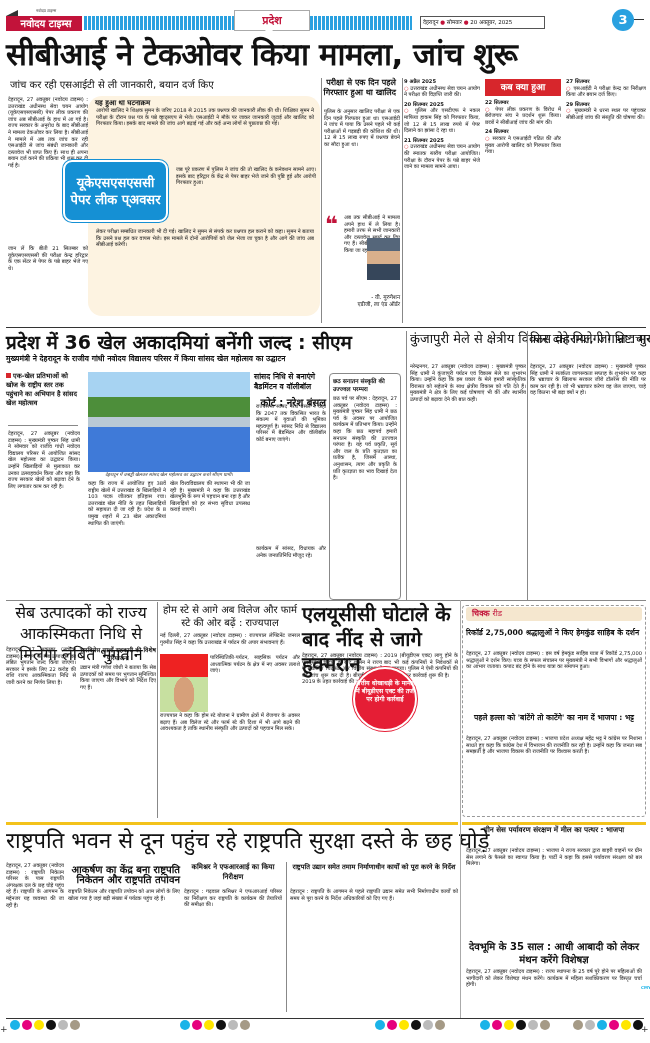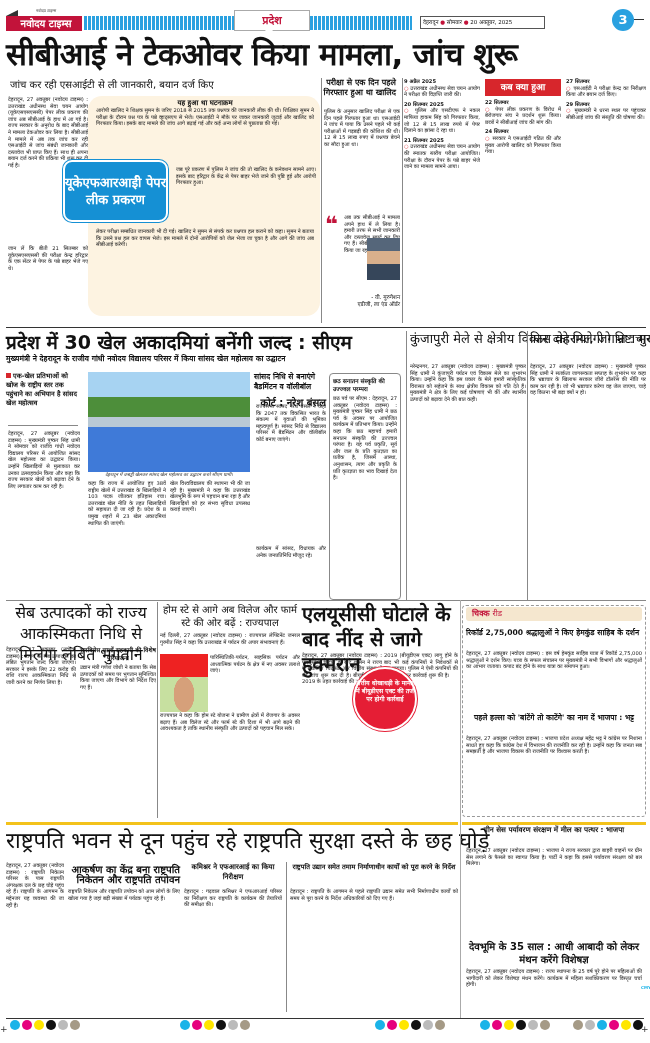--- a/index.html
+++ b/index.html
@@ -21,21 +21,21 @@
 #dateline{left:420px;top:16px;width:125px;height:13px;border:1px solid #555;font-size:5.5px;line-height:11px;padding-left:2px;color:#111;white-space:nowrap;overflow:hidden}
 #dateline .dot{color:#c2133a}
 #page-badge{left:612px;top:9px;width:22px;height:22px;border-radius:50%;background:#2aa1e0;color:#fff;font-weight:bold;font-size:13px;line-height:22px;text-align:center}
 #page-tick{left:634px;top:19px;width:10px;height:1px;background:#333}
 
 #lead-head{left:6px;top:35px;width:640px;font-size:31px;line-height:38px;font-weight:bold;letter-spacing:-0.5px;white-space:nowrap}
 #lead-sub{left:10px;top:76px;width:320px;font-size:10px;line-height:18px;white-space:nowrap}
 #lead-col1{left:8px;top:96px;width:80px;height:210px}
 #lead-col1-b{left:8px;top:245px;width:80px;height:62px}
 #box-bg{left:88px;top:96px;width:232px;height:220px;background:#fdf3e1;border-radius:14px}
-#box-title{left:95px;top:98px;width:220px;text-align:center;font-size:7px;font-weight:bold;color:#111}
+#box-title{left:95px;top:98px;width:220px;font-size:7px;font-weight:bold;color:#111}
 #box-text1{left:96px;top:107px;width:218px;height:60px}
 #box-text2{left:176px;top:166px;width:140px;height:62px}
 #box-text3{left:96px;top:228px;width:218px;height:82px}
 #uksssc{left:63px;top:160px;width:105px;height:62px;background:#1590d4;border-radius:9px;border:2px solid #fff;color:#fff;font-size:13px;line-height:17px;font-weight:bold;text-align:center;padding-top:12px;box-shadow:0 0 0 1px #1590d4}
 
 #col2-head{left:323px;top:78px;width:73px;text-align:right;font-size:8px;line-height:10px;font-weight:bold}
 #col2-text{left:324px;top:108px;width:76px;height:98px}
 #quote-mark{left:325px;top:214px;font-size:22px;color:#c2133a;font-weight:bold;line-height:22px}
 #quote-text{left:344px;top:214px;width:56px;height:70px}
 #photo-officer{left:367px;top:238px;width:33px;height:42px;background:linear-gradient(180deg,#55667a 0 30%,#d9b08c 30% 62%,#36465a 62%)}
@@ -138,21 +138,21 @@
 
 <div id="lead-head" class="abs">सीबीआई ने टेकओवर किया मामला, जांच शुरू</div>
 <div id="lead-sub" class="abs">जांच कर रही एसआईटी से ली जानकारी, बयान दर्ज किए</div>
 <div id="lead-col1" class="abs bodytext">देहरादून, 27 अक्तूबर (नवोदय टाइम्स) : उत्तराखंड अधीनस्थ सेवा चयन आयोग (यूकेएसएसएससी) पेपर लीक प्रकरण की जांच अब सीबीआई के हाथ में आ गई है। राज्य सरकार के अनुरोध के बाद सीबीआई ने मामला टेकओवर कर लिया है। सीबीआई ने मामले में अब तक जांच कर रही एसआईटी से जांच संबंधी जानकारी और दस्तावेज भी प्राप्त किए हैं। साथ ही अपना बयान दर्ज करने की प्रक्रिया भी शुरू कर दी गई है।</div>
 <div id="box-bg" class="abs"></div>
 <div id="box-title" class="abs">यह हुआ था घटनाक्रम</div>
 <div id="box-text1" class="abs bodytext">आरोपी खालिद ने शिक्षक सुमन के जरिए 2018 से 2015 तक प्रश्नपत्र की जानकारी लीक की थी। शिक्षिका सुमन ने परीक्षा के दौरान प्रश्न पत्र के पन्ने व्हाट्सएप से भेजे। एसआईटी ने मौके पर जाकर जानकारी जुटाई और खालिद को गिरफ्तार किया। इसके बाद मामले की जांच आगे बढ़ाई गई और कई अन्य लोगों से पूछताछ की गई।</div>
 <div id="box-text2" class="abs bodytext">जब पूरे प्रकरण में पुलिस ने जांच की तो खालिद के कनेक्शन सामने आए। इसके बाद हरिद्वार के केंद्र से पेपर बाहर भेजे जाने की पुष्टि हुई और आरोपी गिरफ्तार हुआ।</div>
 <div id="box-text3" class="abs bodytext">लेकर परीक्षा सम्बंधित जानकारी भी दी गई। खालिद ने सुमन से संपर्क कर प्रश्नपत्र हल कराने को कहा। सुमन ने बताया कि उसने प्रश्न हल कर वापस भेजे। इस मामले में दोनों आरोपियों को जेल भेजा जा चुका है और आगे की जांच अब सीबीआई करेगी।</div>
 <div id="lead-col1-b" class="abs bodytext">जान लें कि बीती 21 सितम्बर को यूकेएसएसएससी की परीक्षा केन्द्र हरिद्वार के एक सेंटर से पेपर के पन्ने बाहर भेजे गए थे।</div>
-<div id="uksssc" class="abs">यूकेएफआरआईी पेपर लीक प्रकरण</div>
+<div id="uksssc" class="abs">यूकेएसएसएससी पेपर लीक प्अवसर</div>
 
 <div class="vrule" style="left:321px;top:78px;height:245px"></div>
 <div id="col2-head" class="abs">परीक्षा से एक दिन पहले गिरफ्तार हुआ था खालिद</div>
 <div id="col2-text" class="abs bodytext">पुलिस के अनुसार खालिद परीक्षा से एक दिन पहले गिरफ्तार हुआ था। एसआईटी ने जांच में पाया कि उसने पहले भी कई परीक्षाओं में गड़बड़ी की कोशिश की थी। 12 से 15 लाख रुपए में प्रश्नपत्र बेचने का सौदा हुआ था।</div>
 <div id="quote-mark" class="abs">❝</div>
 <div id="quote-text" class="abs bodytext">अब तक सीबीआई ने मामला अपने हाथ में ले लिया है। हमारी तरफ से सभी जानकारी और दस्तावेज सुपुर्द कर दिए गए हैं। सीबीआई को सहयोग किया जा रहा है।</div>
 <div id="photo-officer" class="abs"></div>
 <div id="quote-sig" class="abs">
   <div>- वी. मुरुगेशन</div>
   <div>एडीजी, ला एंड ऑर्डर</div>
@@ -176,21 +176,21 @@
   </div>
 <div id="timeline3" class="abs bodytext">
     <div class="tl-date">27 सितम्बर</div>
     <div style="margin-bottom: 3px;"><span class="tl-bullet">○ </span><span>एसआईटी ने परीक्षा केन्द्र का निरीक्षण किया और बयान दर्ज किए।</span></div>
     <div class="tl-date">29 सितम्बर</div>
     <div style="margin-bottom: 3px;"><span class="tl-bullet">○ </span><span>मुख्यमंत्री ने धरना स्थल पर पहुंचकर सीबीआई जांच की संस्तुति की घोषणा की।</span></div>
   </div>
 
 <div class="hrule" style="left:6px;top:327px;width:640px;background:#333"></div>
 
-<div id="sec2-head" class="abs">प्रदेश में 30 खेल अकादमियां बनेंगी जल्द : सीएम</div>
+<div id="sec2-head" class="abs">प्रदेश में 36 खेल अकादमियां बनेंगी जल्द : सीएम</div>
 <div id="sec2-sub" class="abs">मुख्यमंत्री ने देहरादून के राजीव गांधी नवोदय विद्यालय परिसर में किया सांसद खेल महोत्सव का उद्घाटन</div>
 <div id="side-bullets" class="abs"><span class="sq"></span><span>एक-खेल प्रतिभाओं को खोज के राष्ट्रीय स्तर तक पहुंचाने का अभियान है सांसद खेल महोत्सव</span></div>
 <div class="hrule" style="left:8px;top:425px;width:70px"></div>
 <div id="side-text" class="abs bodytext">देहरादून, 27 अक्तूबर (नवोदय टाइम्स) : मुख्यमंत्री पुष्कर सिंह धामी ने सोमवार को राजीव गांधी नवोदय विद्यालय परिसर में आयोजित सांसद खेल महोत्सव का उद्घाटन किया। उन्होंने खिलाड़ियों से मुलाकात कर उनका उत्साहवर्धन किया और कहा कि राज्य सरकार खेलों को बढ़ावा देने के लिए लगातार काम कर रही है।</div>
 <div id="photo-sports" class="abs"></div>
 <div id="photo-caption" class="abs">देहरादून में कबड्डी खेलकर सांसद खेल महोत्सव का उद्घाटन करते सीएम धामी।</div>
 <div id="sports-text1" class="abs bodytext">कहा कि राज्य में आयोजित हुए 38वें राष्ट्रीय खेलों में उत्तराखंड के खिलाड़ियों ने 103 पदक जीतकर इतिहास रचा। उत्तराखंड खेल नीति के तहत खिलाड़ियों को सहायता दी जा रही है। प्रदेश के 8 प्रमुख शहरों में 23 खेल अकादमियां स्थापित की जाएंगी।</div>
 <div id="sports-text2" class="abs bodytext">खेल विश्वविद्यालय की स्थापना भी की जा रही है। मुख्यमंत्री ने कहा कि उत्तराखंड खेलभूमि के रूप में पहचान बना रहा है और खिलाड़ियों को हर संभव सुविधा उपलब्ध कराई जाएगी।</div>
 <div id="badm-head" class="abs">सांसद निधि से बनाएंगे बैडमिंटन व वॉलीबॉल</div>
 <div id="badm-by" class="abs">कोर्ट : नरेश बंसल</div>

